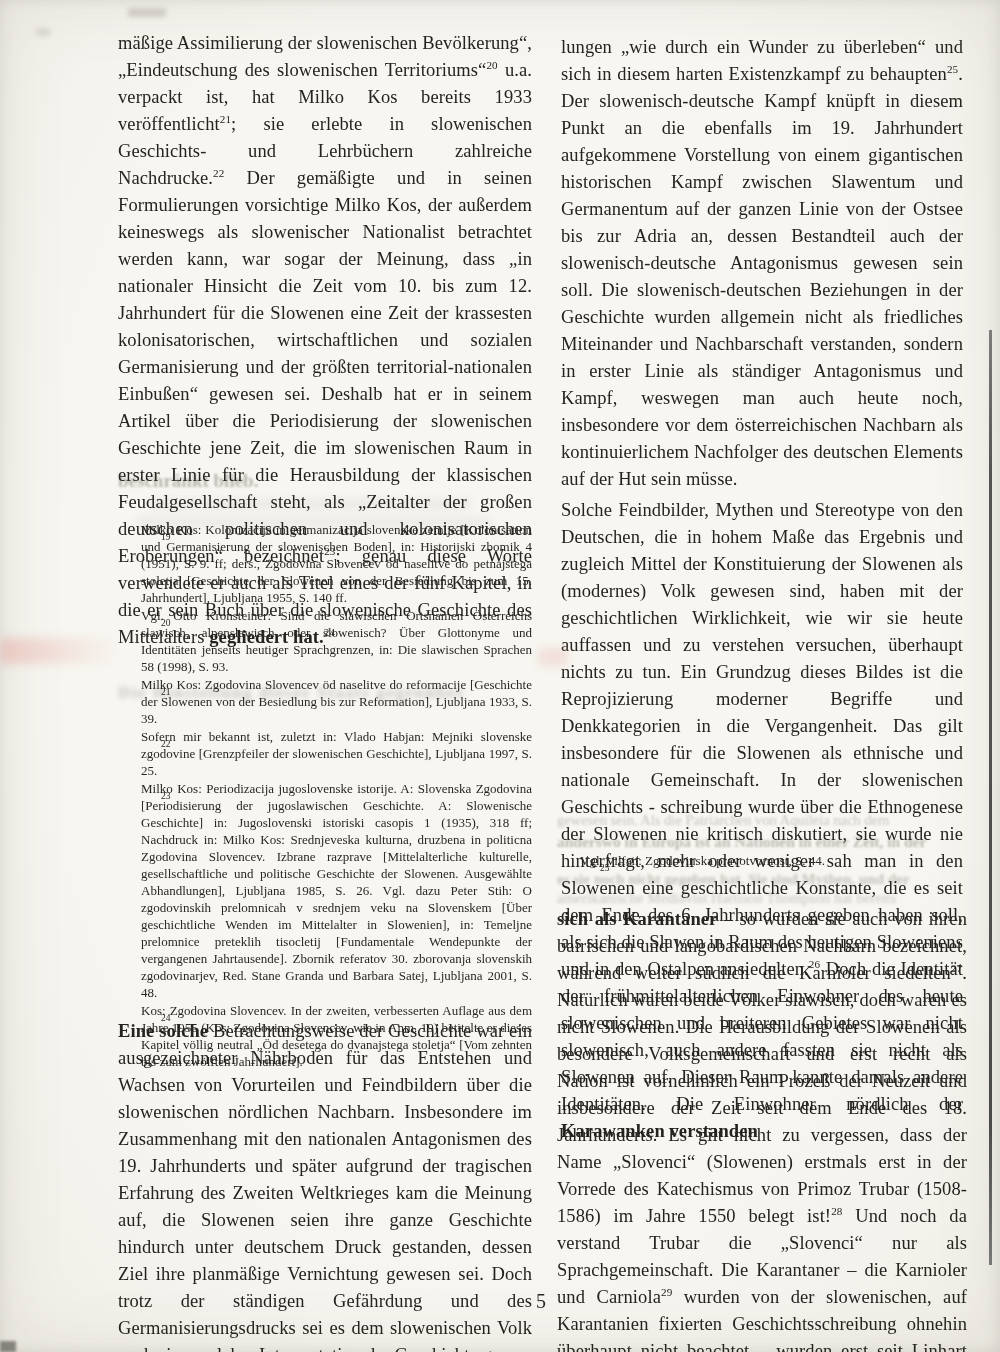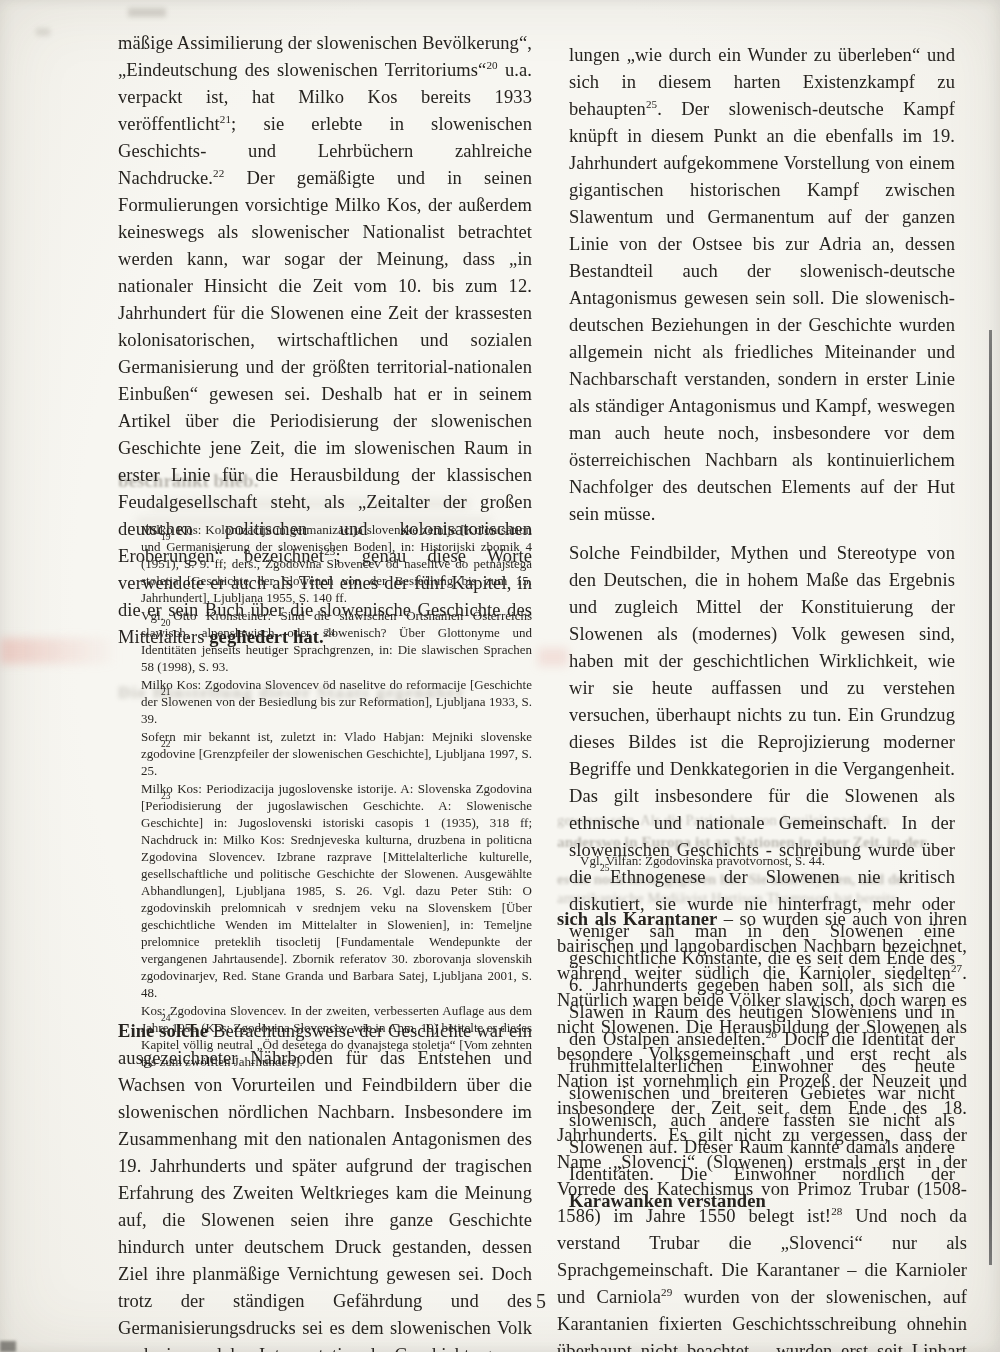--- a/index.html
+++ b/index.html
@@ -22,21 +22,21 @@
     color:#26231f;
   }
   .b{font-weight:700;}
   sup{font-size:0.6em;vertical-align:super;line-height:0;}
   
   .lc-body{position:absolute;left:118px;top:30px;width:414px;}
   .lc-foot{position:absolute;left:118px;top:521px;width:414px;}
   .lc-bottom{position:absolute;left:118px;top:1002px;width:414px;margin-top:16px;}
   
   .rc-body{position:absolute;left:557px;top:30px;width:410px;}
-  .rc-body p{margin:12px;}
+  .rc-body p{margin:4px;}
   .rc-foot{position:absolute;left:557px;top:852px;width:410px;}
   .rc-body2{position:absolute;left:557px;top:906px;width:410px;}
   
   .footnotes{font-size:13px;line-height:17px;text-align:justify;color:#2a2723;}
   .footnote{position:relative;padding-left:23px;margin:0 0 1px 0;}
   .fn-num{position:absolute;left:2px;top:12px;font-size:9.5px;line-height:1;margin-left:41px;}
   
   .page-number{position:absolute;left:536px;top:1290px;font-size:20px;color:#2a2723;}
   
   .ghost{

